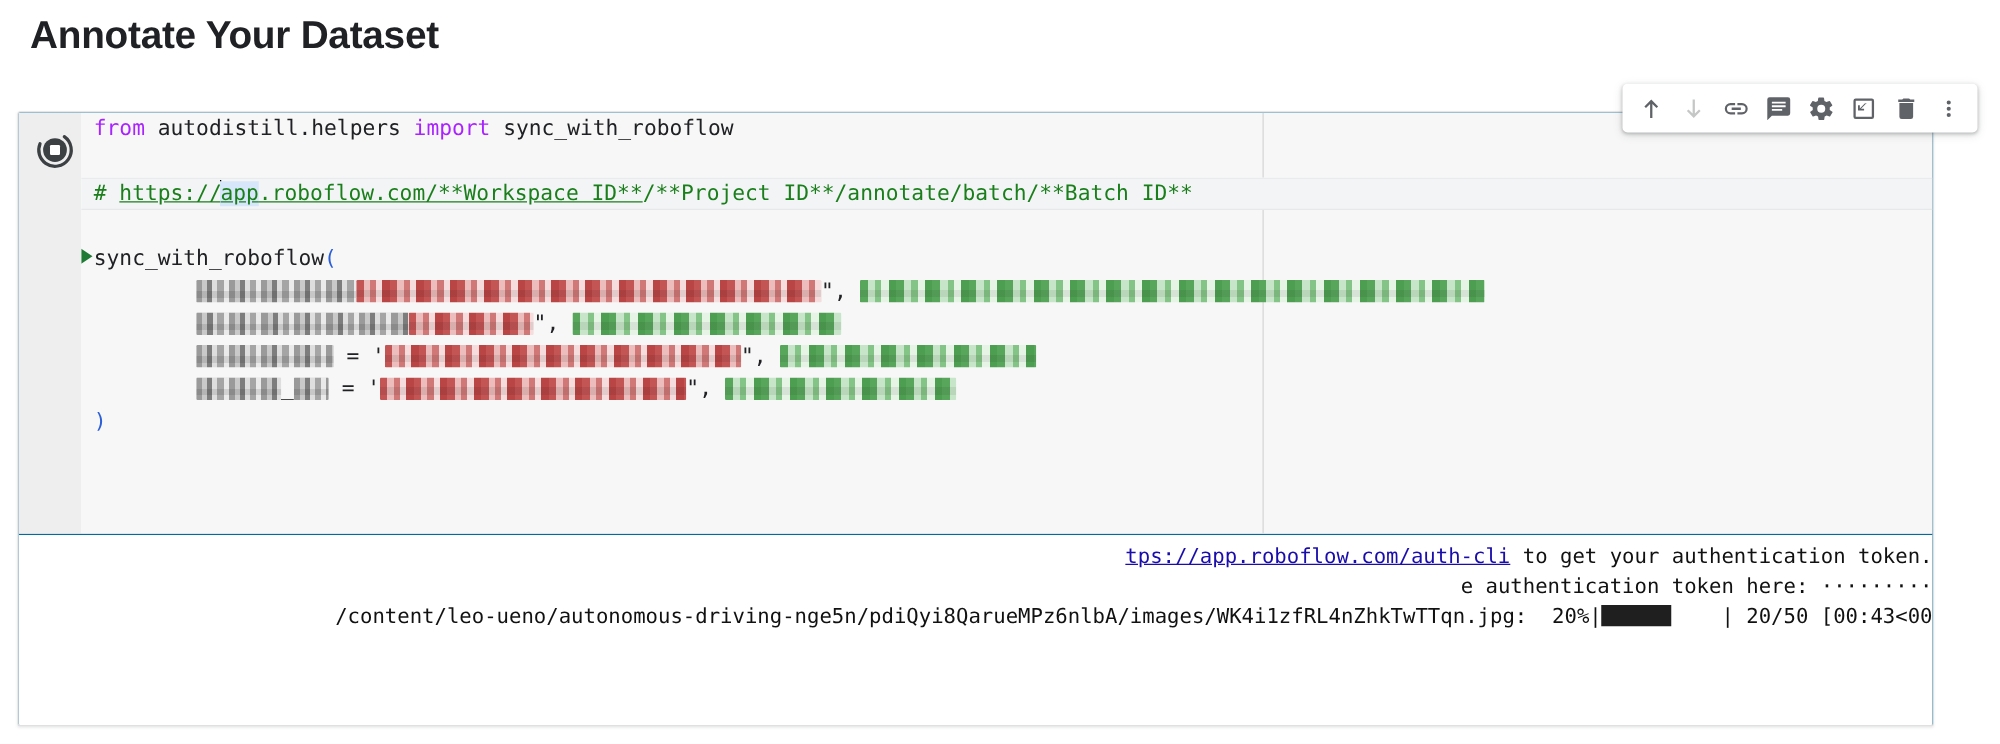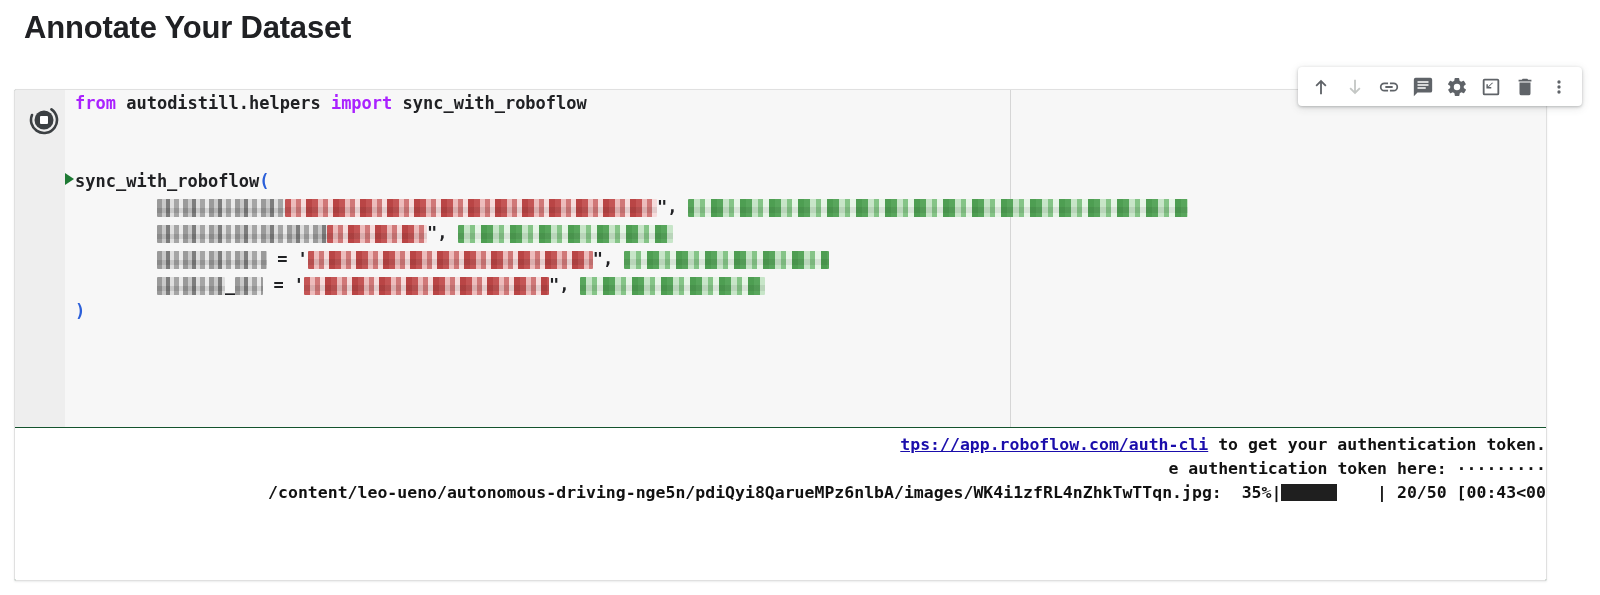--- a/index.html
+++ b/index.html
@@ -21,26 +21,25 @@
     letter-spacing:-.2px;
     line-height:40px;
     white-space:nowrap;
   }
 
   
   #cell{
     position:absolute;
     left:14px; top:89px;
     width:1531px; height:490px;
-    background:#14532d;
+    background:#0369a1;
     border:1px solid #e0e0e0;
     border-radius:2px;
     box-shadow:0 1px 2px rgba(60,64,67,.10);
     overflow:hidden;
-    font-weight:bold;
   }
 
   
   #code-area{
     position:relative;
     height:337px;
     background:#f7f7f7;
     overflow:hidden;
   }
   #gutter{
@@ -203,36 +202,37 @@
           <rect x="11" y="11" width="8" height="8" rx="1" fill="#ffffff"></rect>
         </svg>
       </div>
     </div>
 
     <div id="code-scroll">
       <div id="ruler"></div>
       <div id="code-lines">
           <div class="code-line"><span class="kw">from</span><span> autodistill.helpers </span><span class="kw">import</span><span> sync_with_roboflow</span></div>
           <div class="code-line">&nbsp;</div>
+          <div class="code-line active"><span class="cm"># </span><span class="cm-url">https://</span><span class="caret"></span><span class="cm-url sel">app</span><span class="cm-url">.roboflow.com/**Workspace ID**</span><span class="cm">/**Project ID**/annotate/batch/**Batch ID**</span></div>
           <div class="code-line">&nbsp;</div>
           <div class="code-line"><span class="fold"></span><span>sync_with_roboflow</span><span class="paren">(</span></div>
           <div class="code-line"><span>        </span><span class="redact r-grey" style="width: 128px;"></span><span class="redact r-red" style="width: 372px;"></span><span>", </span><span class="redact r-green" style="width: 500px;"></span></div>
           <div class="code-line"><span>        </span><span class="redact r-grey" style="width: 170px;"></span><span class="redact r-red" style="width: 100px;"></span><span>", </span><span class="redact r-green" style="width: 215px;"></span></div>
           <div class="code-line"><span>        </span><span class="redact r-grey" style="width: 110px;"></span><span> = '</span><span class="redact r-red" style="width: 285px;"></span><span>", </span><span class="redact r-green" style="width: 205px;"></span></div>
           <div class="code-line"><span>        </span><span class="redact r-grey" style="width: 68px;"></span><span>_</span><span class="redact r-grey" style="width: 28px;"></span><span> = '</span><span class="redact r-red" style="width: 245px;"></span><span>", </span><span class="redact r-green" style="width: 185px;"></span></div>
           <div class="code-line"><span class="paren">)</span></div>
         </div>
     </div>
   </div>
 
   <div id="output-area">
     <div id="output-lines">
         <div class="out-line"><span class="out-link">tps://app.roboflow.com/auth-cli</span><span> to get your authentication token.</span></div>
         <div class="out-line"><span>e authentication token here: ·········</span></div>
-        <div class="out-line"><span> /content/leo-ueno/autonomous-driving-nge5n/pdiQyi8QarueMPz6nlbA/images/WK4i1zfRL4nZhkTwTTqn.jpg:  35%|</span><span class="bar"></span><span>    | 20/50 [00:43&lt;00</span></div>
+        <div class="out-line"><span> /content/leo-ueno/autonomous-driving-nge5n/pdiQyi8QarueMPz6nlbA/images/WK4i1zfRL4nZhkTwTTqn.jpg:  20%|</span><span class="bar"></span><span>    | 20/50 [00:43&lt;00</span></div>
       </div>
   </div>
 </div>
 
 <div id="cell-toolbar">
     <div class="tb-btn" title="Move cell up">
       <svg width="22" height="22" viewBox="0 0 24 24" fill="currentColor">
         <path d="M12 4l-6 6 1.4 1.4L11 7.8V20h2V7.8l3.6 3.6L18 10z"></path>
       </svg>
     </div>

